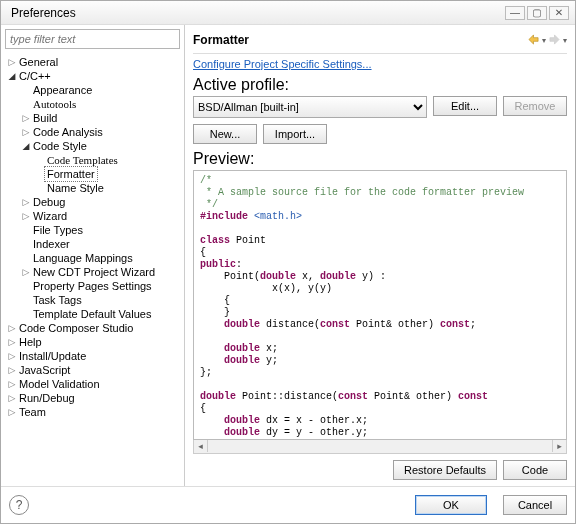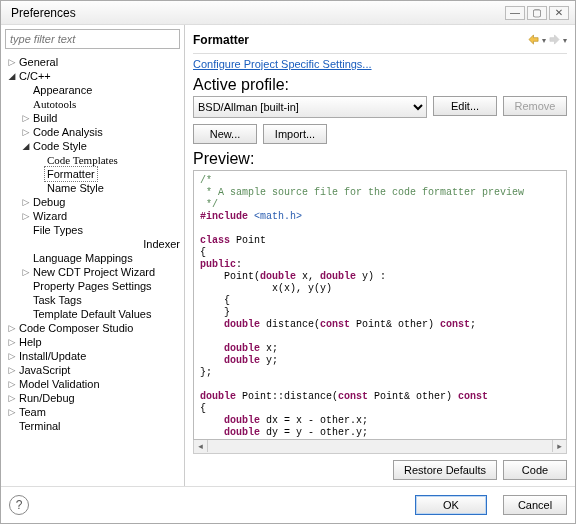--- a/index.html
+++ b/index.html
@@ -260,21 +260,21 @@
             <span class="lbl">Debug</span>
           </div>
           <div class="tree-row" style="padding-left: 18px;">
             <span class="tw">▷</span>
             <span class="lbl">Wizard</span>
           </div>
           <div class="tree-row" style="padding-left: 18px;">
             <span class="tw"></span>
             <span class="lbl">File Types</span>
           </div>
-          <div class="tree-row" style="padding-left: 18px; justify-content: flex-end;">
+          <div class="tree-row" style="padding-left: 18px;">
             <span class="tw"></span>
             <span class="lbl">Indexer</span>
           </div>
           <div class="tree-row" style="padding-left: 18px;">
             <span class="tw"></span>
             <span class="lbl">Language Mappings</span>
           </div>
           <div class="tree-row" style="padding-left: 18px;">
             <span class="tw">▷</span>
             <span class="lbl">New CDT Project Wizard</span>
@@ -311,24 +311,20 @@
             <span class="tw">▷</span>
             <span class="lbl">Model Validation</span>
           </div>
           <div class="tree-row" style="padding-left: 4px;">
             <span class="tw">▷</span>
             <span class="lbl">Run/Debug</span>
           </div>
           <div class="tree-row" style="padding-left: 4px;">
             <span class="tw">▷</span>
             <span class="lbl">Team</span>
-          </div>
-          <div class="tree-row" style="padding-left: 4px;">
-            <span class="tw"></span>
-            <span class="lbl">Terminal</span>
           </div>
         </div>
     </div>
 
     <div class="main">
 
       <div class="mainheader">
         <h1>Formatter</h1>
         <div class="nav">
           <span><svg viewBox="0 0 12 12">

